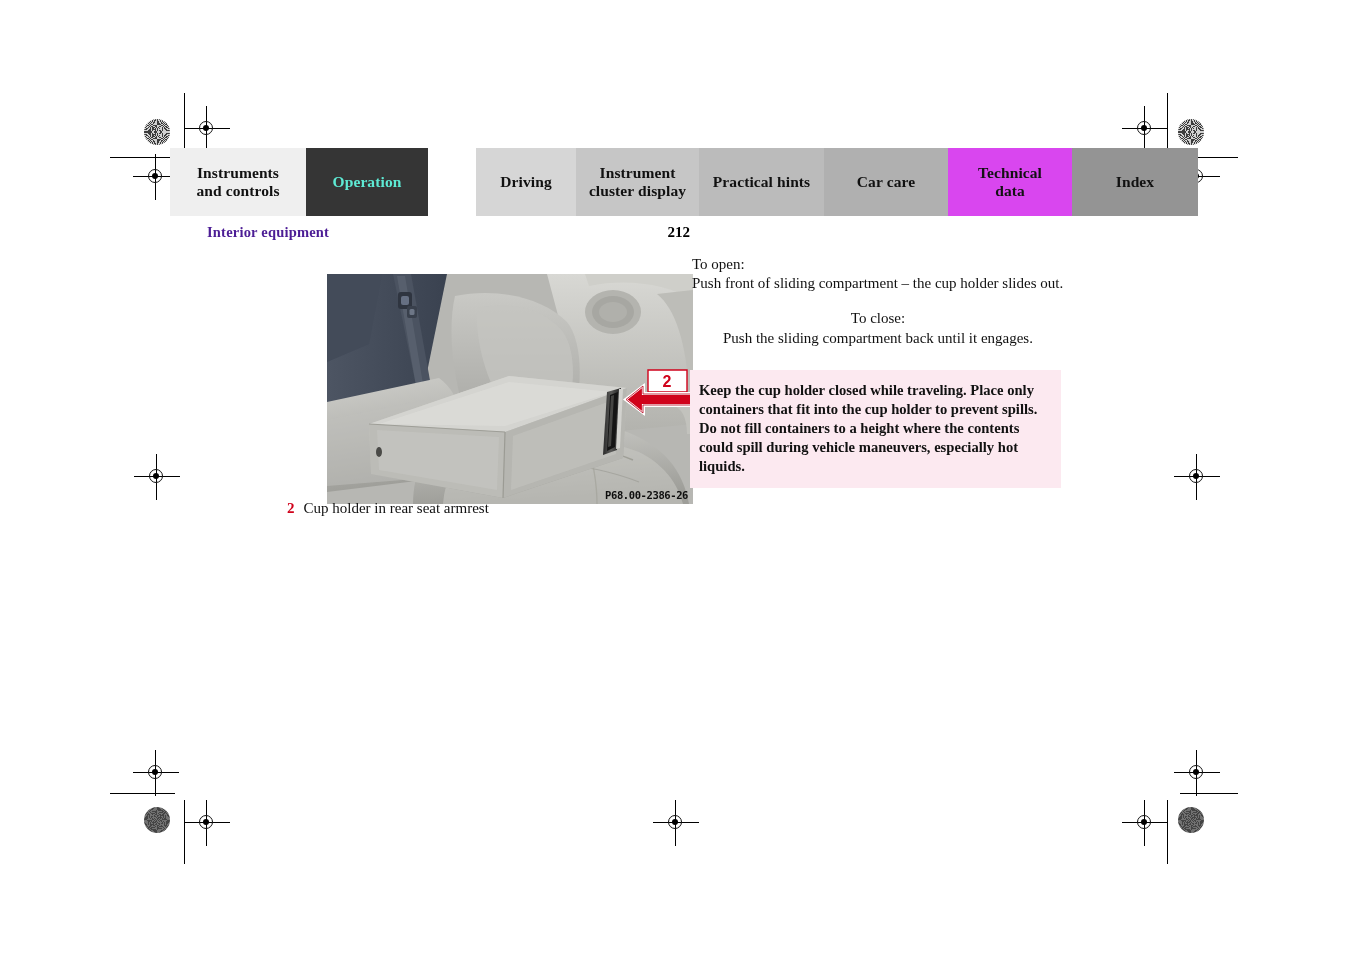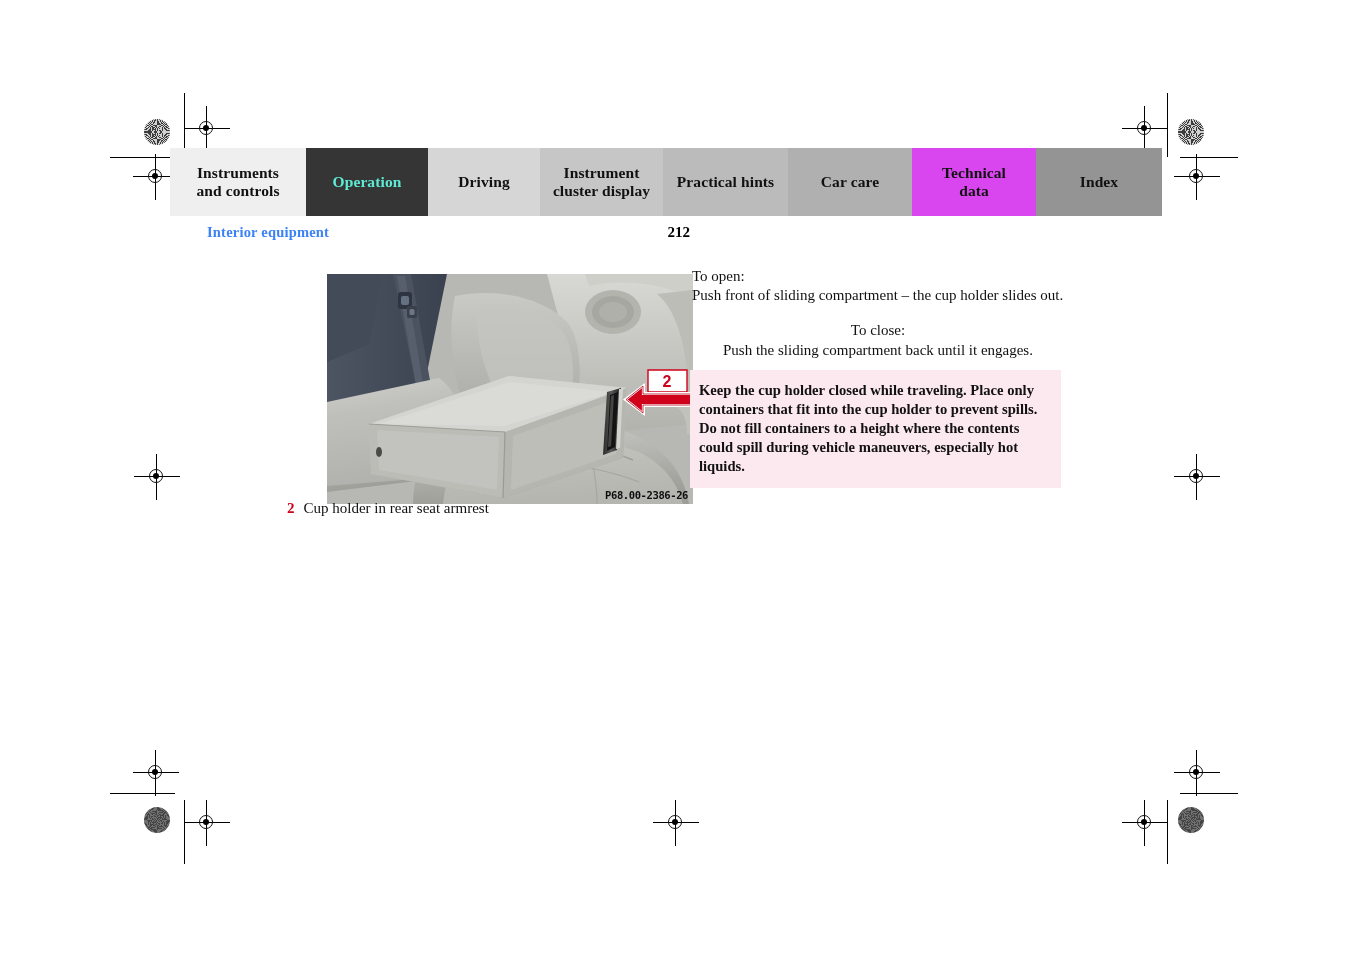--- a/index.html
+++ b/index.html
@@ -71,21 +71,21 @@
   }
   .tab.active { color: #5eead4; }
 
   
   #running-head {
     position: absolute;
     left: 207px;
     top: 224px;
     font-size: 14.5px;
     font-weight: bold;
-    color: #3b82f6;
+    color: #4c1d95;
     letter-spacing: .2px;
   }
   #page-number {
     position: absolute;
     left: 0; top: 224px;
     width: 690px;
     text-align: right;
     font-size: 15px;
     font-weight: bold;
     color: #000;
@@ -129,21 +129,21 @@
   #body-col {
     position: absolute;
     left: 692px;
     top: 255px;
     width: 372px;
   }
   .para {
     font-size: 15px;
     line-height: 1.28;
     color: #111;
-    margin: 12px 0 16px 0;
+    margin: 0 0 16px 0;
   }
   .para:last-child { margin-bottom: 0; text-align: center; }
 
   #warning-box {
     position: absolute;
     left: 690px;
     top: 370px;
     width: 371px;
     background: #fce9f0;
     padding: 11px 9px 12px 9px;
@@ -252,21 +252,21 @@
   </div>
 </div>
 
 <nav id="tab-bar">
     <div class="tab" style="background: rgb(239, 239, 239); width: 136px;">
       <span>Instruments<br>and controls</span>
     </div>
     <div class="tab active" style="background: rgb(53, 53, 53); width: 122px;">
       <span>Operation</span>
     </div>
-    <div class="tab" style="background: rgb(214, 214, 214); width: 112px;">
+    <div class="tab" style="background: rgb(214, 214, 214); width: 100px; margin-left: 48px;">
       <span>Driving</span>
     </div>
     <div class="tab" style="background: rgb(198, 198, 198); width: 123px;">
       <span>Instrument<br>cluster display</span>
     </div>
     <div class="tab" style="background: rgb(187, 187, 187); width: 125px;">
       <span>Practical hints</span>
     </div>
     <div class="tab" style="background: rgb(176, 176, 176); width: 124px;">
       <span>Car care</span>

